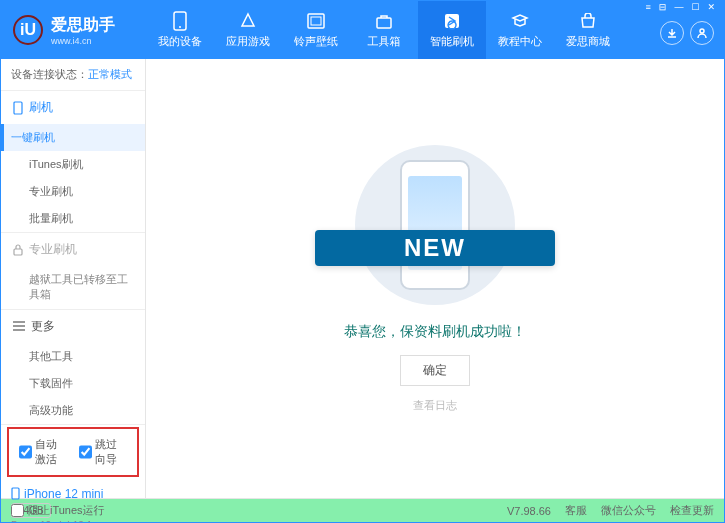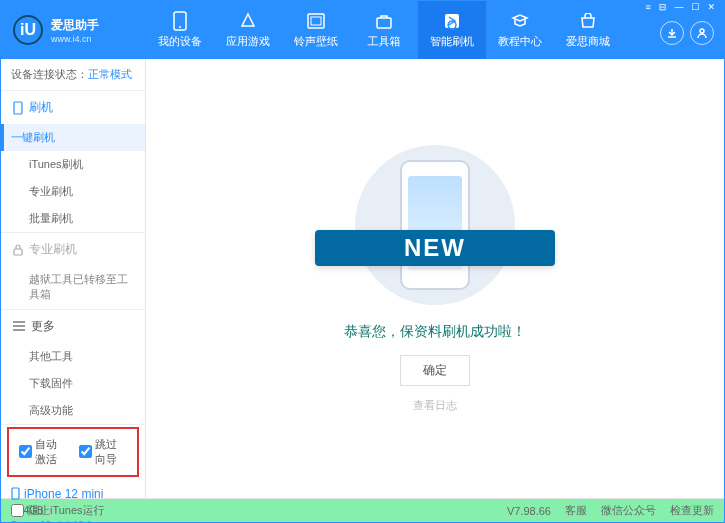--- a/index.html
+++ b/index.html
@@ -1,21 +1,21 @@
 <!DOCTYPE html>
 <html><head>
 <meta charset="utf-8">
 <style>
 * { margin: 0; padding: 0; box-sizing: border-box; }
 body { font-family: "Microsoft YaHei", Arial, sans-serif; font-size: 12px; background: #fff; width: 725px; height: 523px; overflow: hidden; border: 1px solid #2a8fff; }
 .header { background: #2a8fff; height: 58px; display: flex; align-items: center; position: relative; }
 .logo-area { display: flex; align-items: center; padding: 0 12px; color: #fff; min-width: 145px; }
-.logo-icon { width: 30px; height: 30px; border: 2px solid #0c4a6e; border-radius: 50%; display: flex; align-items: center; justify-content: center; margin-right: 8px; font-weight: bold; font-size: 16px; }
+.logo-icon { width: 30px; height: 30px; border: 2px solid #7f1d1d; border-radius: 50%; display: flex; align-items: center; justify-content: center; margin-right: 8px; font-weight: bold; font-size: 16px; }
 .logo-text { display: flex; flex-direction: column; }
-.logo-title { font-size: 12px; font-weight: bold; }
+.logo-title { font-size: 16px; font-weight: bold; }
 .logo-sub { font-size: 9px; opacity: 0.8; }
 .nav { display: flex; flex: 1; }
 .nav-item { display: flex; flex-direction: column; align-items: center; justify-content: center; color: #fff; width: 68px; height: 58px; cursor: pointer; font-size: 11px; }
 .nav-item.active { background: #1a7aef; }
 .nav-icon { width: 20px; height: 20px; margin-bottom: 3px; display: flex; align-items: center; justify-content: center; }
 .header-right { position: absolute; right: 10px; top: 6px; display: flex; gap: 6px; }
 .window-controls { position: absolute; right: 6px; top: 1px; display: flex; gap: 2px; font-size: 9px; color: #fff; }
 .window-controls span { padding: 0 3px; cursor: pointer; }
 .header-circle { width: 24px; height: 24px; border: 1.5px solid rgba(255,255,255,0.7); border-radius: 50%; display: flex; align-items: center; justify-content: center; color: #fff; margin-top: 14px; cursor: pointer; }
 .layout { display: flex; height: calc(100% - 58px - 24px); }
@@ -23,21 +23,21 @@
 .status-bar { padding: 8px 10px; font-size: 11px; color: #666; border-bottom: 1px solid #eee; }
 .status-val { color: #2a8fff; }
 .side-section { border-bottom: 1px solid #eee; }
 .side-title { display: flex; align-items: center; padding: 8px 12px; color: #555; font-size: 12px; gap: 6px; }
 .side-title.blue { color: #2a8fff; }
 .side-title.gray { color: #aaa; }
 .side-sub { padding: 6px 10px 6px 28px; color: #666; font-size: 11px; cursor: pointer; }
 .side-sub.active { background: #eaf3ff; color: #2a8fff; border-left: 3px solid #2a8fff; padding-left: 7px; }
 .side-notice { padding: 6px 10px 6px 28px; font-size: 11px; color: #888; line-height: 1.4; }
 .check-row { display: flex; gap: 12px; padding: 8px 10px; border: 2px solid #d33; margin: 2px 6px; }
-.check-item { display: flex; align-items: center; gap: 3px; font-size: 11px; color: #555; }
+.check-item { display: flex; gap: 3px; font-size: 11px; color: #555; }
 .check-item input { accent-color: #2a8fff; }
 .device { padding: 8px 10px; }
 .device-name { color: #2a8fff; font-size: 12px; display: flex; gap: 4px; align-items: center; }
 .device-badge { display: inline-block; border: 1px solid #ccc; border-radius: 3px; padding: 1px 6px; font-size: 10px; color: #666; margin-top: 2px; }
 .device-sub { font-size: 10px; color: #888; margin-top: 2px; }
 .main { flex: 1; display: flex; flex-direction: column; align-items: center; justify-content: center; position: relative; }
 .illus { width: 160px; height: 160px; background: #e8eef5; border-radius: 50%; display: flex; align-items: center; justify-content: center; position: relative; }
 .phone { width: 70px; height: 130px; background: #fff; border-radius: 10px; border: 2px solid #cdd6e0; position: relative; }
 .phone-screen { position: absolute; inset: 14px 6px 18px 6px; background: linear-gradient(#bde0ff,#e8f4ff); border-radius: 3px; }
 .new-banner { position: absolute; top: 85px; left: -40px; right: -40px; background: #0369a1; color: #fff; font-weight: bold; font-size: 24px; text-align: center; padding: 4px 0; letter-spacing: 2px; border-radius: 4px; box-shadow: 0 2px 6px rgba(0,0,0,0.15); }

